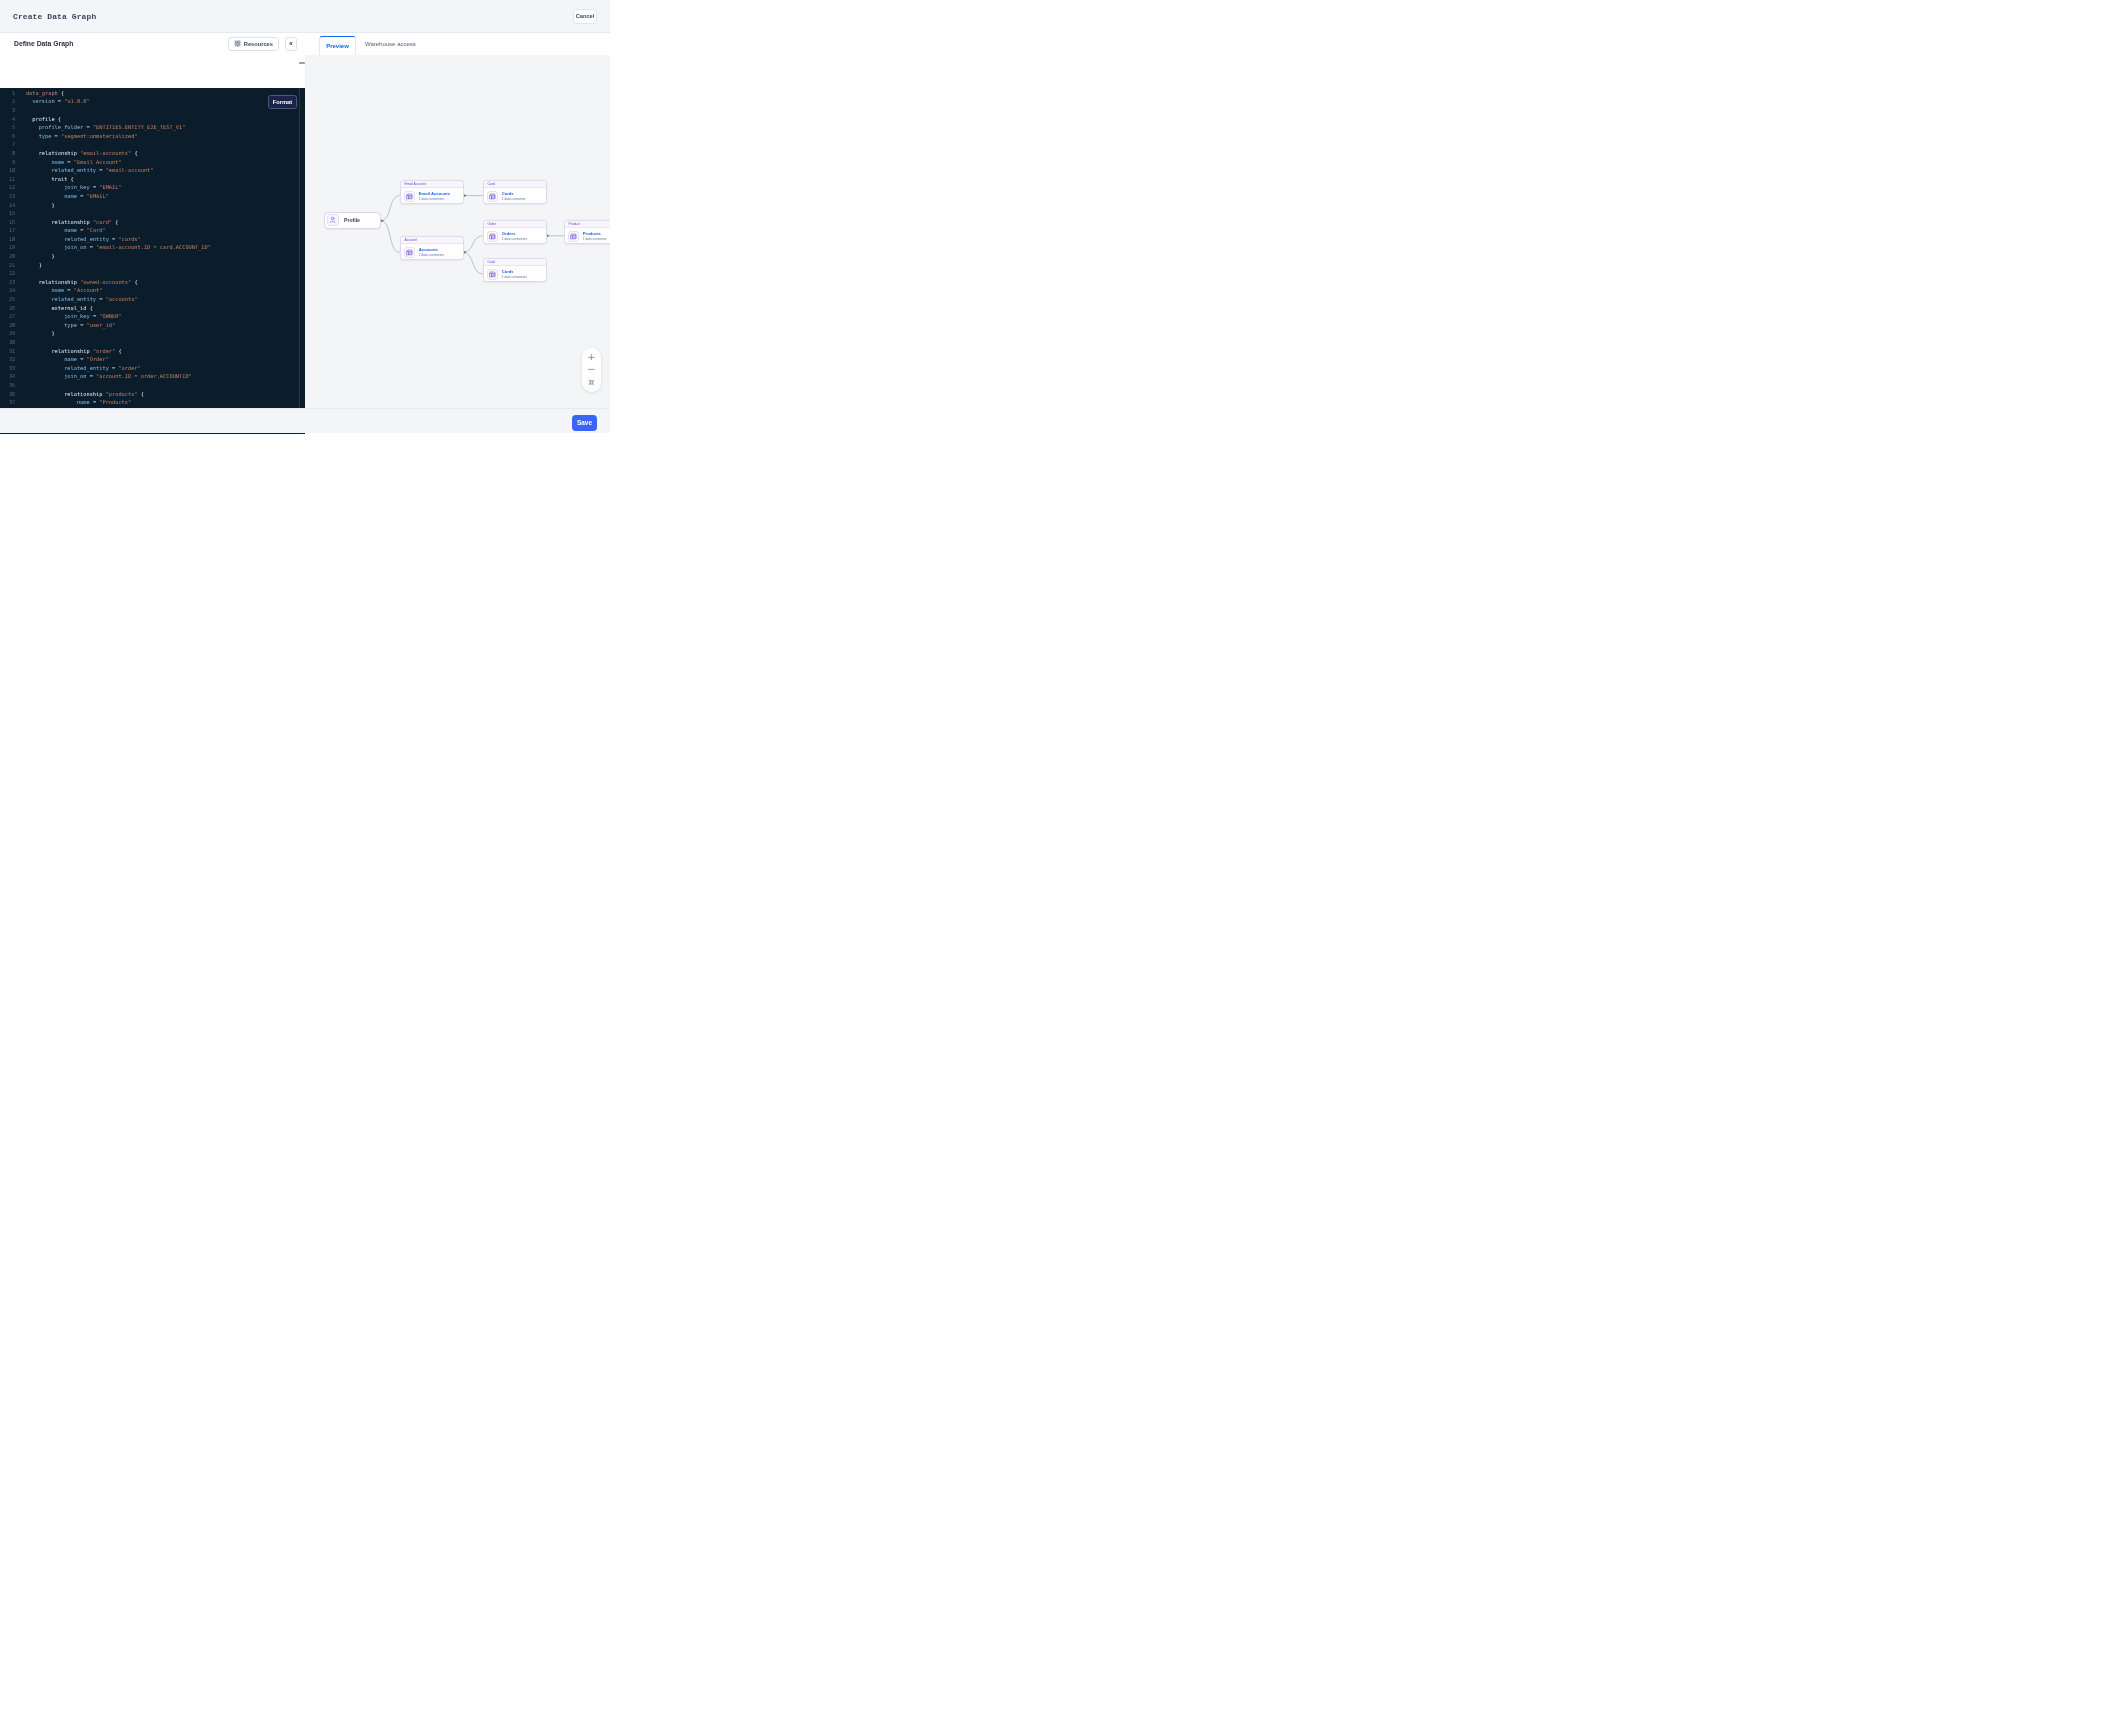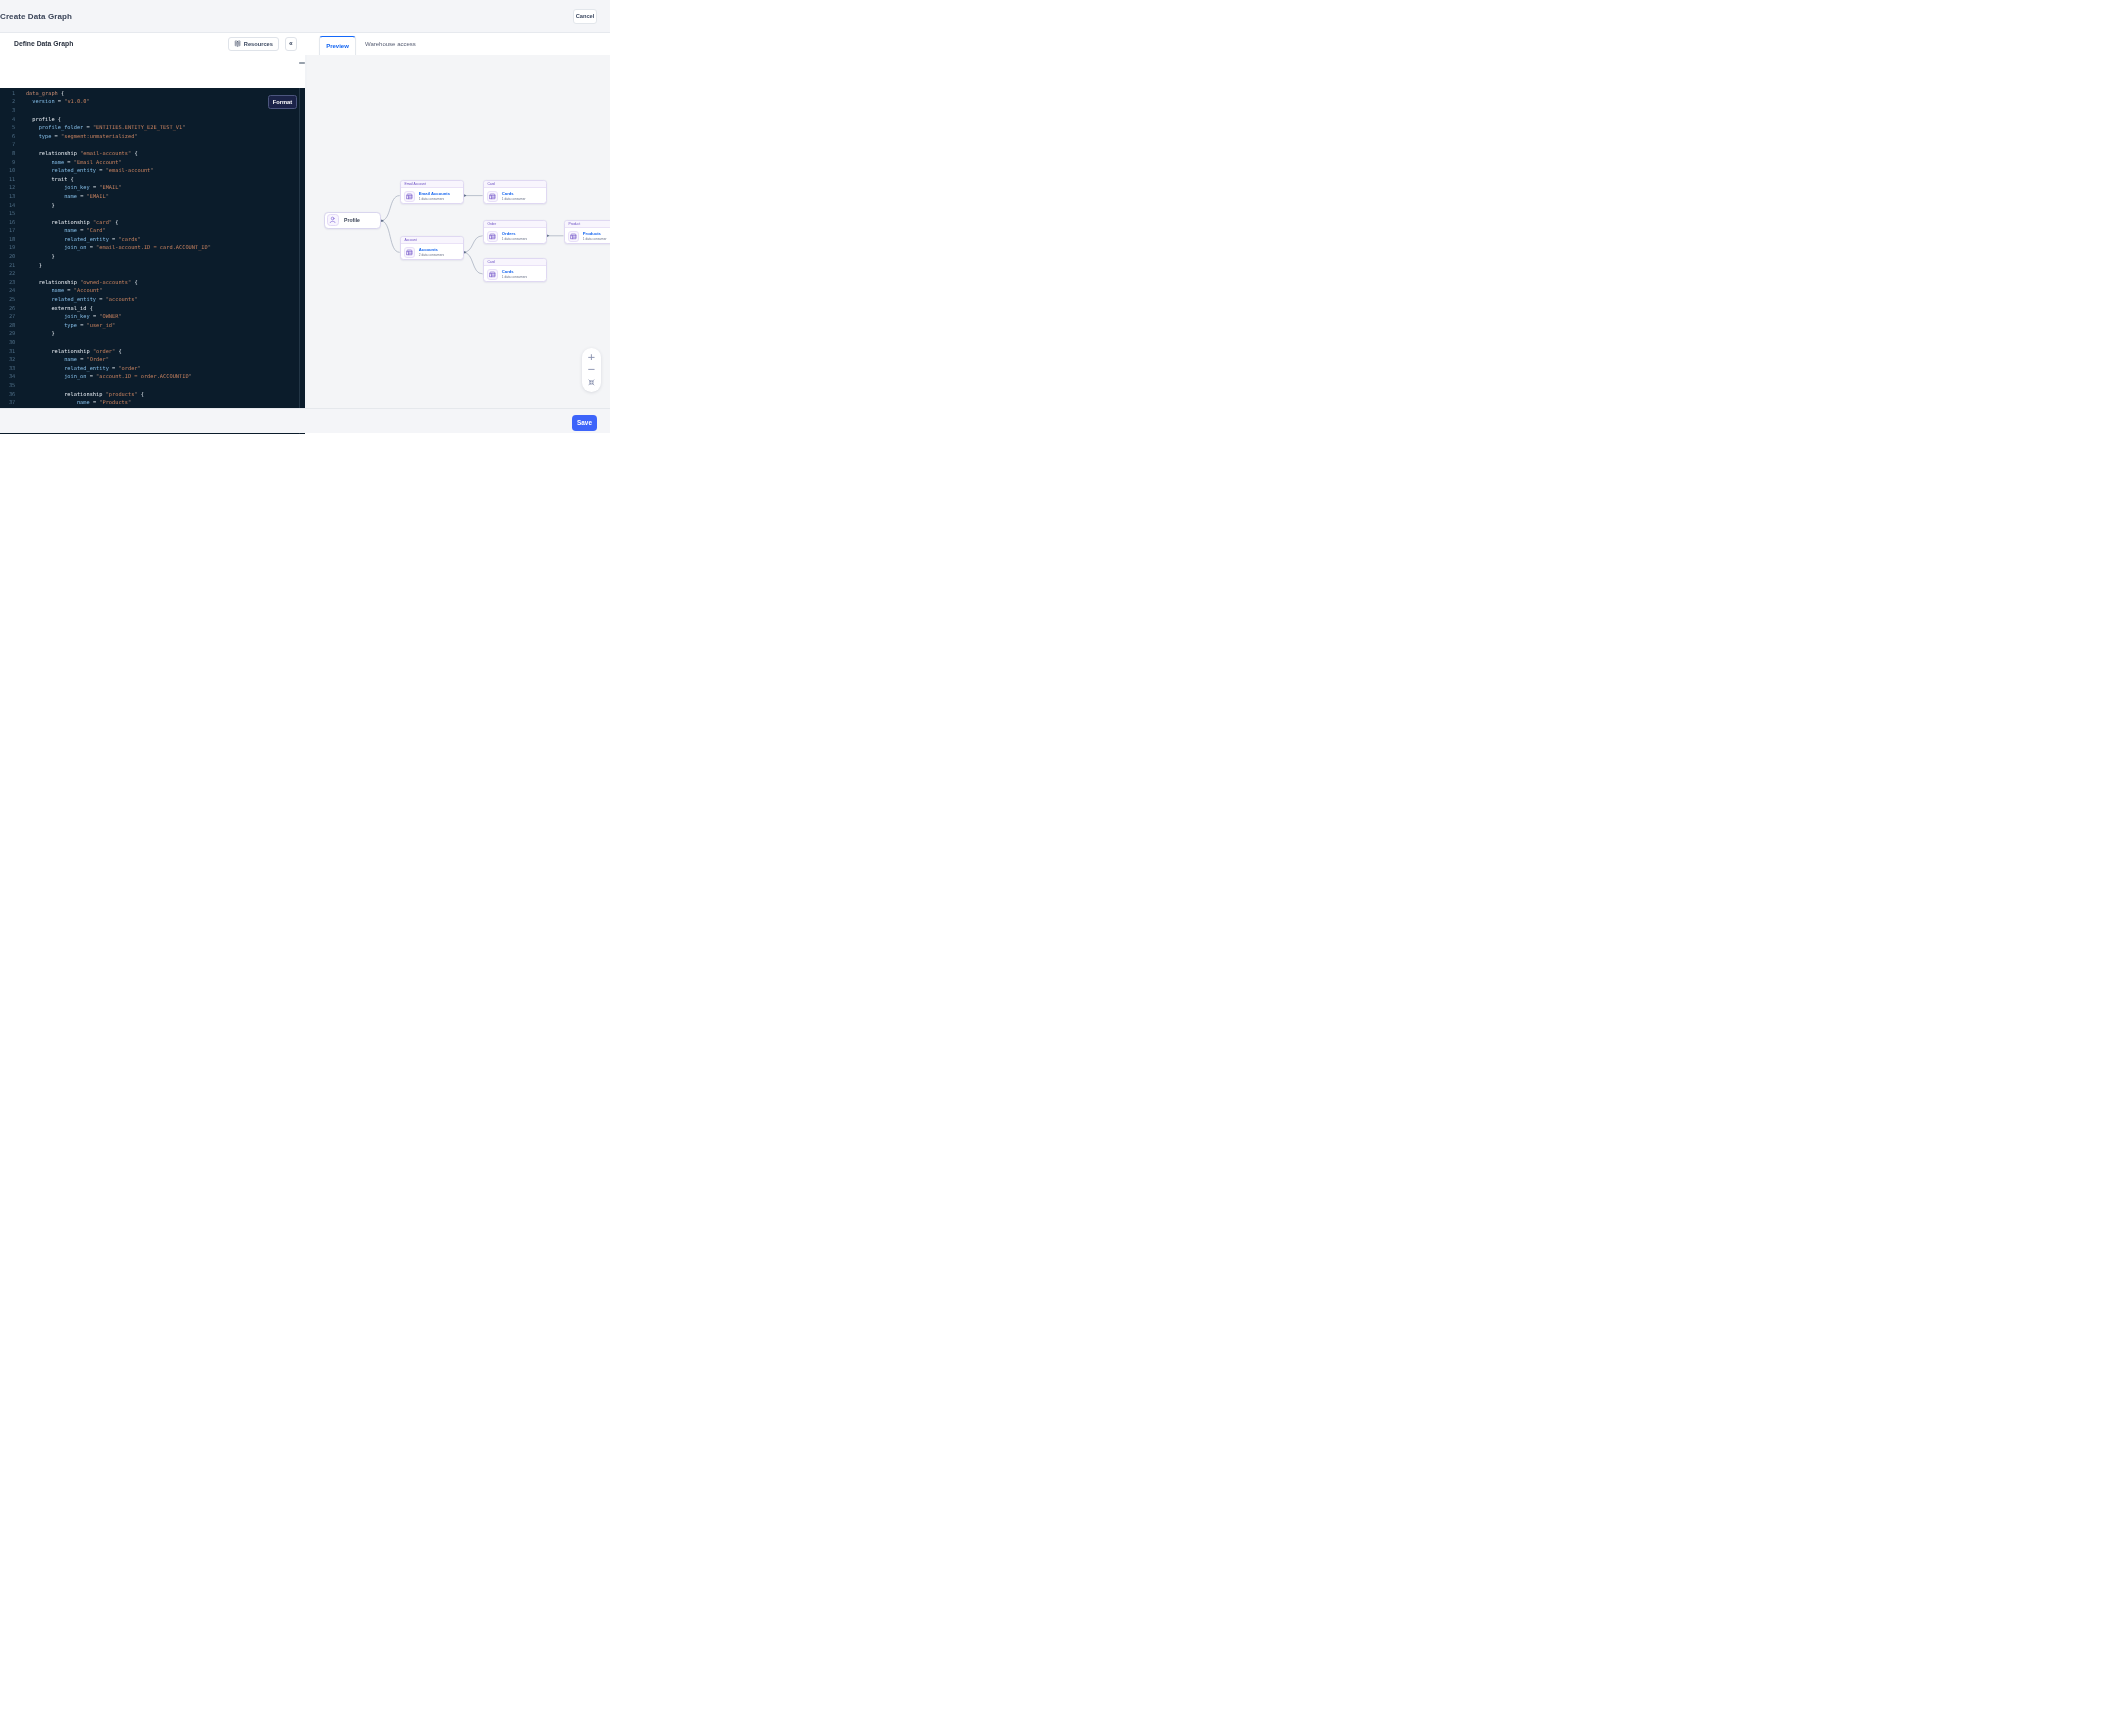--- a/index.html
+++ b/index.html
@@ -4,21 +4,21 @@
 <title>Create Data Graph</title>
 <style>
   * { margin:0; padding:0; box-sizing:border-box; }
   html,body { width:610px; height:434px; overflow:hidden; background:#fff;
               font-family:"Liberation Sans", sans-serif; }
   .page { position:relative; width:610px; height:434px; background:#fff; }
 
   
   .top-header { position:absolute; left:0; top:0; width:610px; height:33px;
     background:#F4F5F8; border-bottom:0.4px solid #E6E9EE; display:flex; align-items:center; }
-  .top-title { margin-left:0; font-size:8px; font-weight:bold; color:#3A4458; letter-spacing:0.1px; }
+  .top-title { margin-left:13px; font-size:8px; font-weight:bold; color:#3A4458; letter-spacing:0.1px;font-family:Liberation Mono, monospace; }
   .btn-cancel { position:absolute; right:13px; top:8.5px; width:24px; height:15.7px;
     background:#fff; border:0.4px solid #E2E6EB; border-radius:3px; font-size:5.7px; font-weight:600;
     color:#3B4861; display:flex; align-items:center; justify-content:center; cursor:pointer; }
 
   
   .left-panel { position:absolute; left:0; top:33px; width:307px; height:375px; background:#fff; }
   .left-subheader { position:relative; height:21.6px; background:#fff; display:flex; align-items:center; }
   .left-title { margin-left:14px; font-size:6.8px; font-weight:600; color:#28303E; }
   .btn-resources { position:absolute; right:28px; top:3.8px; height:14px; padding:0 5.1px;
     display:flex; align-items:center; gap:3px; background:#fff; border:0.4px solid #DFE3E9;

